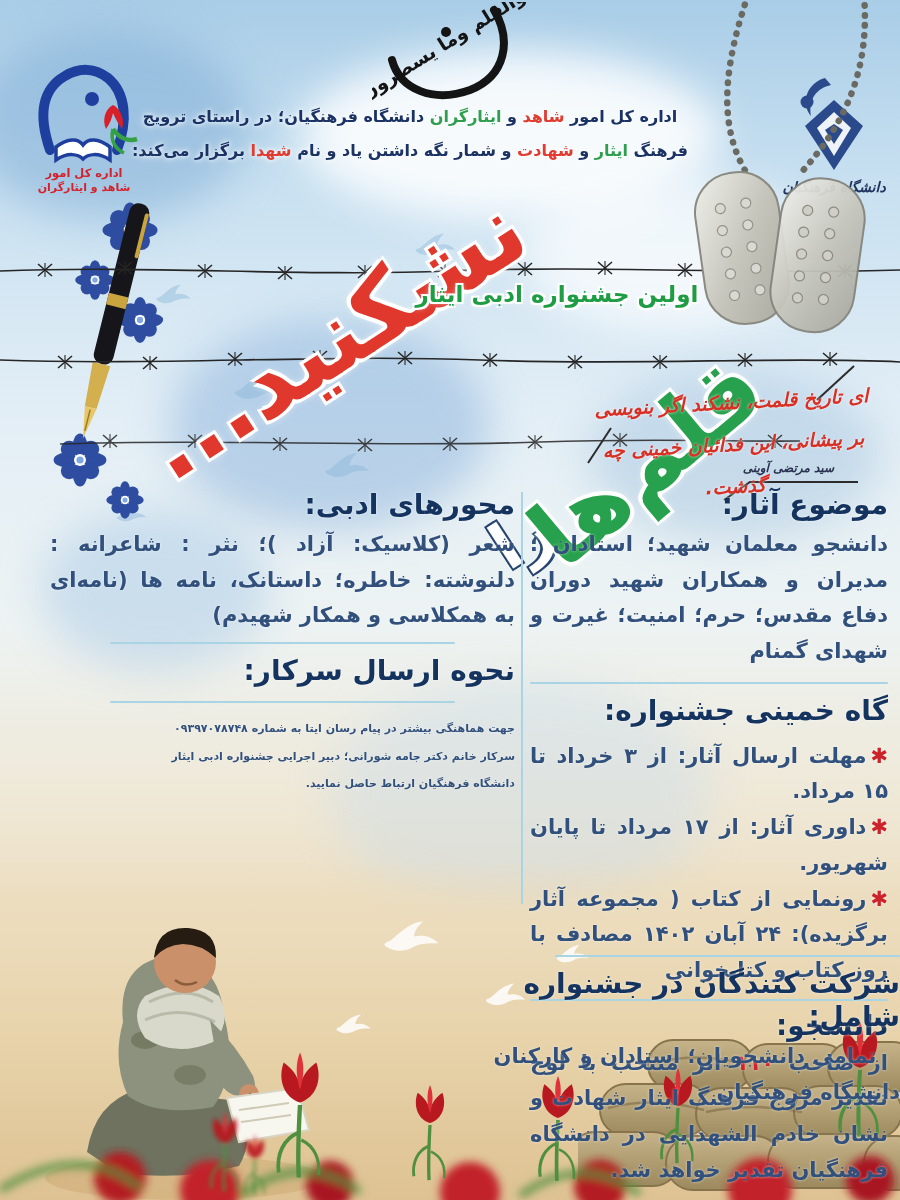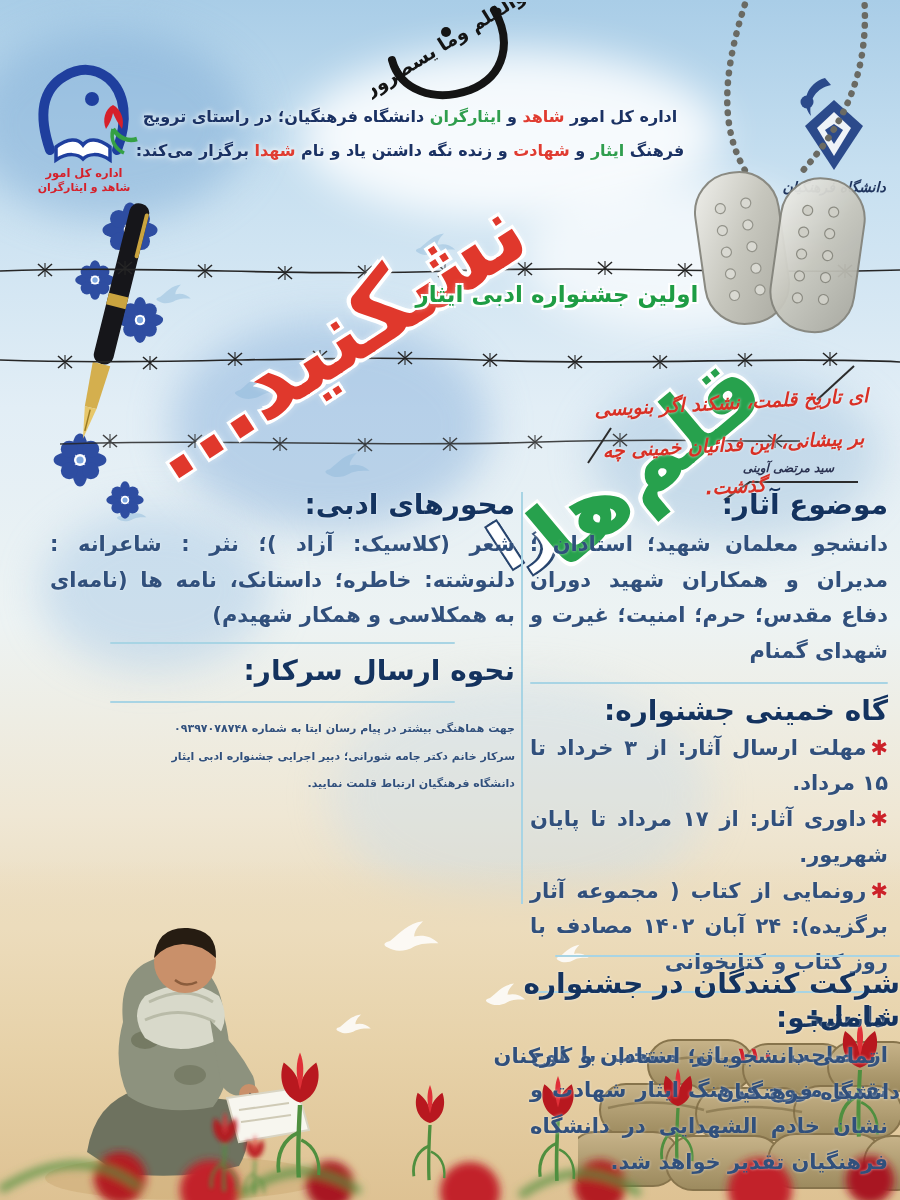--- a/index.html
+++ b/index.html
@@ -262,21 +262,21 @@
   <svg class="abs scene" style="left:0;top:180px;z-index:2;" width="700" height="420" viewBox="0 0 700 420" fill="#8cb8da" opacity=".45">
     <use href="#dove" transform="translate(240,200) scale(1)"></use>
     <use href="#dove" transform="translate(160,110) scale(0.7)"></use>
     <use href="#dove" transform="translate(420,60) scale(0.8)"></use>
     <use href="#dove" transform="translate(330,280) scale(0.9)"></use>
     <use href="#dove" transform="translate(120,330) scale(0.6)"></use>
   </svg>
 
   <div class="abs header-text">
     <span><span class="c-navy">اداره کل امور </span><span class="c-red">شاهد</span><span class="c-navy"> و </span><span class="c-green">ایثارگران</span><span class="c-navy"> دانشگاه فرهنگیان؛ در راستای ترویج</span></span><br>
-    <span><span class="c-navy">فرهنگ </span><span class="c-green">ایثار</span><span class="c-navy"> و </span><span class="c-red">شهادت</span><span class="c-navy"> و زنده نگه داشتن یاد و نام </span><span class="c-red">شهدا</span><span class="c-navy"> برگزار می‌کند:</span></span>
+    <span><span class="c-navy">فرهنگ </span><span class="c-green">ایثار</span><span class="c-navy"> و </span><span class="c-red">شهادت</span><span class="c-navy"> و شمار نگه داشتن یاد و نام </span><span class="c-red">شهدا</span><span class="c-navy"> برگزار می‌کند:</span></span>
   </div>
 
   <div class="abs festival-title">اولین جشنواره ادبی ایثار</div>
 
   <div class="abs calli calli-neshkanid">نشکنید...</div>
   <div class="abs calli calli-ra">را</div>
   <div class="abs calli calli-qalamha">قلم‌ها</div>
 
   <svg class="abs" style="left:578px;top:362px;z-index:5;" width="322" height="150" viewBox="0 0 322 150">
     <path d="M239,38 L276,4" stroke="#2c2c2c" stroke-width="2" fill="none"></path>
@@ -289,40 +289,40 @@
   </div>
   <div class="abs quote-signature">سید مرتضی آوینی</div>
 
   <div class="abs vdivider"></div>
 
   <div class="abs col-right">
     <h2 class="sec-h">موضوع آثار:</h2>
     <p class="sec-b">دانشجو معلمان شهید؛ استادان ؛ مدیران و همکاران شهید دوران دفاع مقدس؛ حرم؛ امنیت؛ غیرت و شهدای گمنام</p>
     <hr class="divider" style="margin:12px 0 10px 0;">
     <h2 class="sec-h">گاه خمینی جشنواره:</h2>
-    <div class="sec-b" style="margin-top:4px;">
+    <div class="sec-b" style="margin-top:12px;">
       <p class="tl-item"><span class="bullet">✱</span><span>مهلت ارسال آثار: از ۳ خرداد تا ۱۵ مرداد.</span></p>
       <p class="tl-item"><span class="bullet">✱</span><span>داوری آثار: از ۱۷ مرداد تا پایان شهریور.</span></p>
       <p class="tl-item"><span class="bullet">✱</span><span>رونمایی از کتاب ( مجموعه آثار برگزیده): ۲۴ آبان ۱۴۰۲ مصادف با روز کتاب و کتابخوانی</span></p>
     </div>
     <hr class="divider" style="margin:10px 0 8px 0;">
     <h2 class="sec-h">دانشجو:</h2>
     <p class="sec-b" style="margin-top:4px;"><span>از صاحب </span><span class="num-red">۱۱۰</span><span> اثر منتخب با لوح تقدیر مروج فرهنگ ایثار شهادت و نشان خادم الشهدایی در دانشگاه فرهنگیان تقدیر خواهد شد.</span></p>
   </div>
 
   <div class="abs col-left">
     <h2 class="sec-h" style="text-align:right;">محورهای ادبی:</h2>
     <p class="sec-b">شعر (کلاسیک: آزاد )؛ نثر : شاعرانه : دلنوشته: خاطره؛ داستانک، نامه ها (نامه‌ای به همکلاسی و همکار شهیدم)</p>
     <hr class="divider" style="margin:8px 60px 10px 60px;">
     <h2 class="sec-h" style="text-align:right;">نحوه ارسال سرکار:</h2>
     <hr class="divider" style="margin:14px 60px 0 60px;">
     <div class="contact">
       <span><span>جهت هماهنگی بیشتر در پیام رسان ایتا به شماره </span><span>۰۹۳۹۷۰۷۸۷۴۸</span></span><br>
       <span>سرکار خانم دکتر جامه شورانی؛ دبیر اجرایی جشنواره ادبی ایثار</span><br>
-      <span>دانشگاه فرهنگیان ارتباط قلمت نمایید.</span>
+      <span>دانشگاه فرهنگیان ارتباط حاصل نمایید.</span>
     </div>
   </div>
 
   <div class="abs participants">
     <hr class="divider" style="width:345px;margin:0 0 10px 0;">
     <h2 class="sec-h">شرکت کنندگان در جشنواره شامل:</h2>
     <p class="sec-b" style="text-align:center;">تمامی دانشجویان؛ استادان و کارکنان دانشگاه فرهنگیان</p>
   </div>
 
   <svg class="abs scene" style="left:25px;top:900px;z-index:3;" width="330" height="300" viewBox="0 0 330 300">

